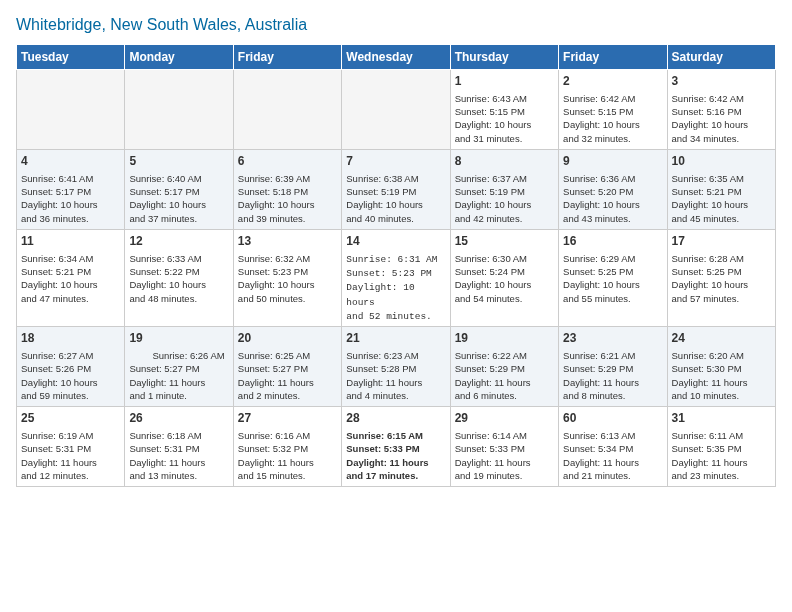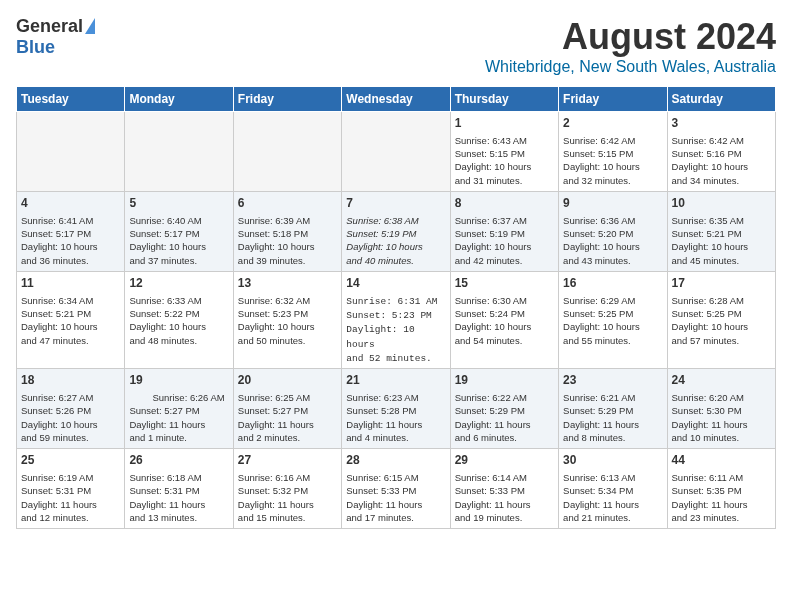--- a/index.html
+++ b/index.html
@@ -89,29 +89,21 @@
       margin-bottom: 2px;
     }
     .row-shaded td {
       background: #f0f4f8;
     }
   </style>
 </head>
 <body>
 
 <div class="header">
-  <div class="logo">
-    <div class="logo-text">
-      <span class="logo-general">General</span>
-      <div class="logo-triangle"></div>
-    </div>
-    <span class="logo-blue">Blue</span>
-  </div>
   <div class="title-block">
-    <div class="month-title">August 2024</div>
     <div class="location-title">Whitebridge, New South Wales, Australia</div>
   </div>
 </div>
 
 <table class="calendar">
   <thead>
     <tr id="header-row">
         <th>Tuesday</th>
         <th>Monday</th>
         <th>Friday</th>
@@ -146,21 +138,21 @@
 Daylight: 10 hours
 and 36 minutes.</span></td>
         <td><span class="day-num">5</span><span style="white-space: pre-line;">Sunrise: 6:40 AM
 Sunset: 5:17 PM
 Daylight: 10 hours
 and 37 minutes.</span></td>
         <td><span class="day-num">6</span><span style="white-space: pre-line;">Sunrise: 6:39 AM
 Sunset: 5:18 PM
 Daylight: 10 hours
 and 39 minutes.</span></td>
-        <td><span class="day-num">7</span><span style="white-space: pre-line; font-style: italic;">Sunrise: 6:38 AM
+        <td><span class="day-num">7</span><span style="white-space: pre-line;">Sunrise: 6:38 AM
 Sunset: 5:19 PM
 Daylight: 10 hours
 and 40 minutes.</span></td>
         <td><span class="day-num">8</span><span style="white-space: pre-line;">Sunrise: 6:37 AM
 Sunset: 5:19 PM
 Daylight: 10 hours
 and 42 minutes.</span></td>
         <td><span class="day-num">9</span><span style="white-space: pre-line;">Sunrise: 6:36 AM
 Sunset: 5:20 PM
 Daylight: 10 hours
@@ -236,31 +228,31 @@
 Daylight: 11 hours
 and 12 minutes.</span></td>
         <td><span class="day-num">26</span><span style="white-space: pre-line;">Sunrise: 6:18 AM
 Sunset: 5:31 PM
 Daylight: 11 hours
 and 13 minutes.</span></td>
         <td><span class="day-num">27</span><span style="white-space: pre-line;">Sunrise: 6:16 AM
 Sunset: 5:32 PM
 Daylight: 11 hours
 and 15 minutes.</span></td>
-        <td><span class="day-num">28</span><span style="white-space: pre-line;">Sunrise: 6:15 AM
+        <td><span class="day-num">28</span><span style="white-space: pre-line; font-weight: bold;">Sunrise: 6:15 AM
 Sunset: 5:33 PM
 Daylight: 11 hours
 and 17 minutes.</span></td>
         <td><span class="day-num">29</span><span style="white-space: pre-line; margin-top: 30px;">Sunrise: 6:14 AM
 Sunset: 5:33 PM
 Daylight: 11 hours
 and 19 minutes.</span></td>
-        <td><span class="day-num">30</span><span style="white-space: pre-line;">Sunrise: 6:13 AM
+        <td><span class="day-num">60</span><span style="white-space: pre-line;">Sunrise: 6:13 AM
 Sunset: 5:34 PM
 Daylight: 11 hours
 and 21 minutes.</span></td>
-        <td><span class="day-num">44</span><span style="white-space: pre-line;">Sunrise: 6:11 AM
+        <td><span class="day-num">31</span><span style="white-space: pre-line;">Sunrise: 6:11 AM
 Sunset: 5:35 PM
 Daylight: 11 hours
 and 23 minutes.</span></td>
       </tr>
     </tbody>
 </table>
 
 </body></html>

